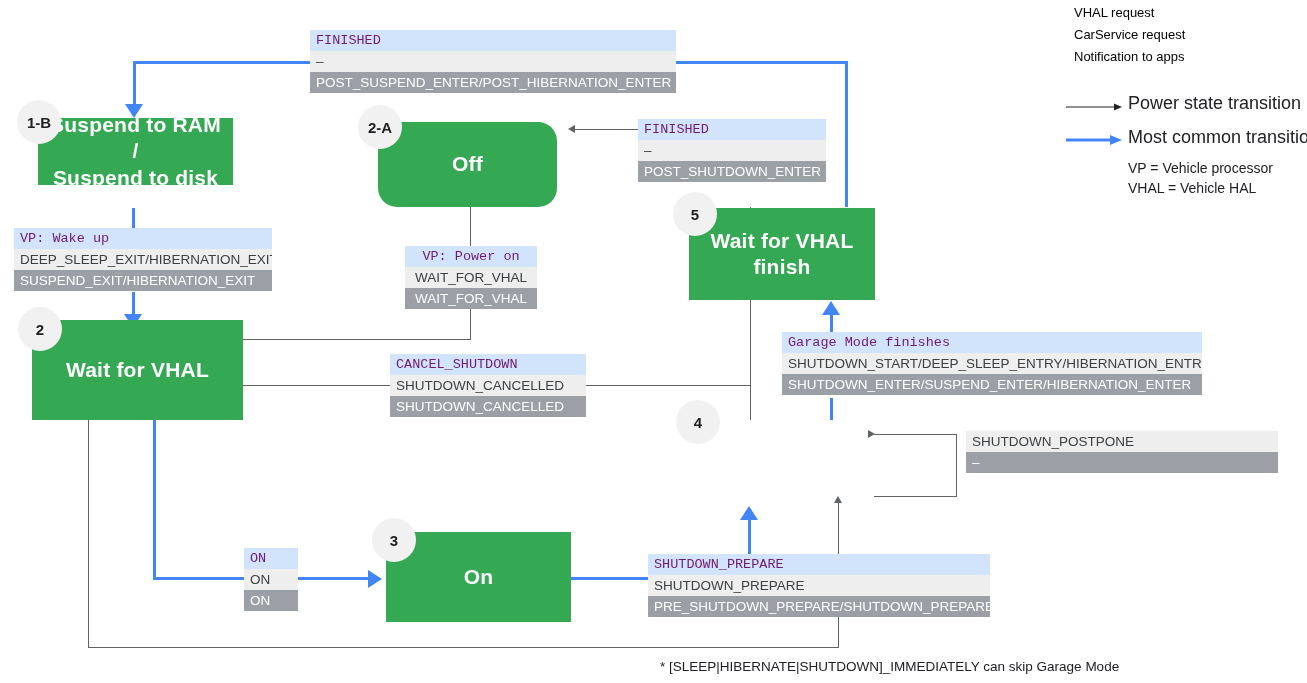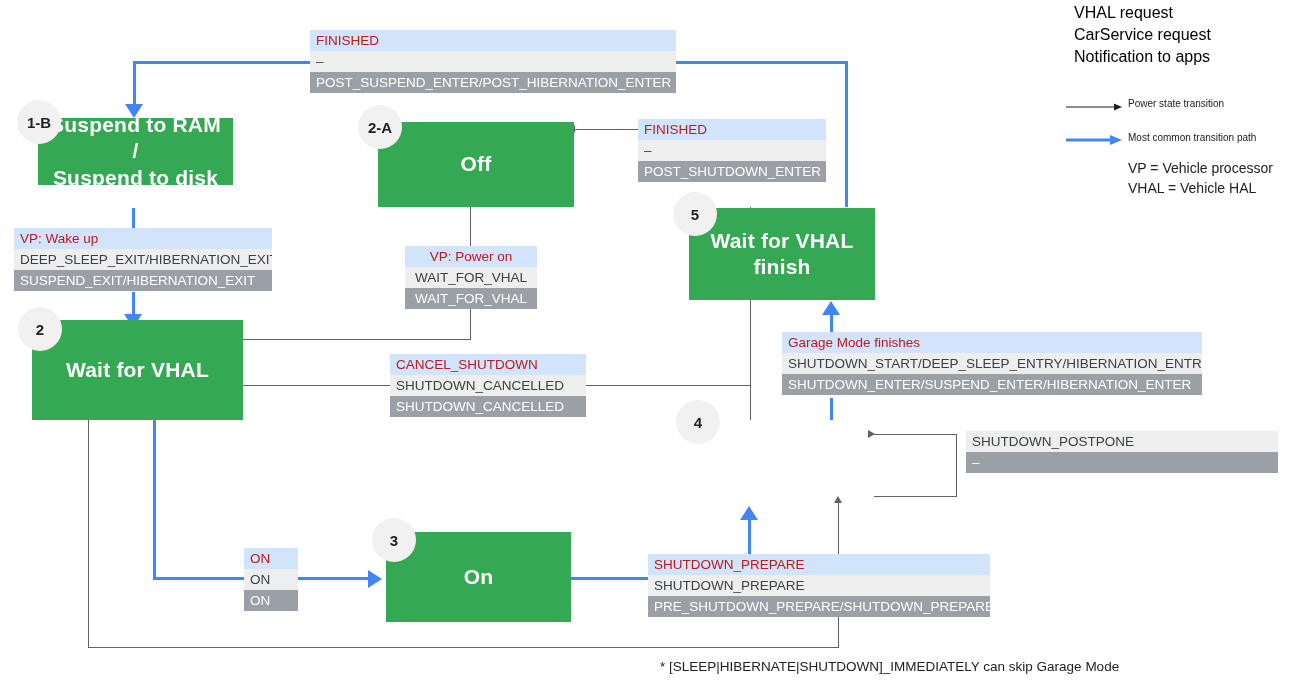--- a/index.html
+++ b/index.html
@@ -40,21 +40,21 @@
   .lblgroup{position:absolute;z-index:5;box-sizing:border-box;}
   .lblgroup .row{
     font-size:13.5px;
     line-height:21px;
     height:21px;
     padding:0 6px;
     white-space:nowrap;
     box-sizing:border-box;
     overflow:hidden;
   }
-  .row.vhal{background:#d2e3fc;color:#b91c1c;}
+  .row.vhal{background:#d2e3fc;color:#701a75;font-family:Liberation Mono, monospace;}
   .row.car{background:#eeeeee;color:#3c4043;}
   .row.notif{background:#9aa0a6;color:#ffffff;}
 
   
   .ln{position:absolute;background:#5f6368;z-index:2;}
   .ln.h{height:1px;}
   .ln.v{width:1px;}
   .bl{position:absolute;background:#4285f4;z-index:3;}
   .bl.h{height:3px;}
   .bl.v{width:3px;}
@@ -65,27 +65,27 @@
   .arrow.g-up{border-left:4px solid transparent;border-right:4px solid transparent;border-bottom:7px solid #5f6368;}
   .arrow.g-right{border-top:4px solid transparent;border-bottom:4px solid transparent;border-left:7px solid #5f6368;}
   
   .arrow.b-down{border-left:9px solid transparent;border-right:9px solid transparent;border-top:14px solid #4285f4;}
   .arrow.b-up{border-left:9px solid transparent;border-right:9px solid transparent;border-bottom:14px solid #4285f4;}
   .arrow.b-right{border-top:9px solid transparent;border-bottom:9px solid transparent;border-left:14px solid #4285f4;}
 
   
   #legend{position:absolute;left:1066px;top:2px;width:212px;z-index:8;}
   #legend .lrow{
-    font-size:16px;line-height:22px;height:22px;padding:0 8px;
+    font-size:13px;line-height:22px;height:22px;padding:0 8px;
     white-space:nowrap;box-sizing:border-box;
   }
   .legend-keys{margin-top:18px;position:relative;}
   .keyline{position:relative;height:34px;}
   .keytxt{position:absolute;left:62px;top:50%;transform:translateY(-50%);
-          font-size:10px;color:#202124;white-space:nowrap;}
+          font-size:18px;color:#202124;white-space:nowrap;}
   .keyarrow{position:absolute;left:0;top:50%;transform:translateY(-50%);width:56px;height:10px;}
   .defs{margin-top:4px;font-size:14px;color:#202124;line-height:20px;padding-left:62px;}
 
   
   #footnote{
     position:absolute;left:660px;top:659px;
     font-size:13.5px;color:#202124;white-space:nowrap;z-index:8;
   }
 </style>
 </head>
@@ -195,21 +195,21 @@
     <div class="row car">SHUTDOWN_PREPARE</div>
     <div class="row notif">PRE_SHUTDOWN_PREPARE/SHUTDOWN_PREPARE</div>
   </div>
 
   <div class="badge" style="left:17px;top:100px;">1-B</div>
   <div class="state" style="left:38px;top:118px;width:195px;height:67px;">Suspend to RAM
 /
 Suspend to disk</div>
 
   <div class="badge" style="left:358px;top:105px;">2-A</div>
-  <div class="state" style="left:378px;top:122px;width:196px;height:85px;">Off</div>
+  <div class="state" style="left:378px;top:122px;width:179px;height:85px;border-radius:19px;">Off</div>
 
   <div class="badge" style="left:18px;top:307px;">2</div>
   <div class="state" style="left:32px;top:320px;width:211px;height:100px;">Wait for VHAL</div>
 
   <div class="badge" style="left:372px;top:518px;">3</div>
   <div class="state" style="left:386px;top:532px;width:185px;height:90px;">On</div>
 
   <div class="badge" style="left:676px;top:400px;">4</div>
 
   <div class="badge" style="left:673px;top:192px;">5</div>

